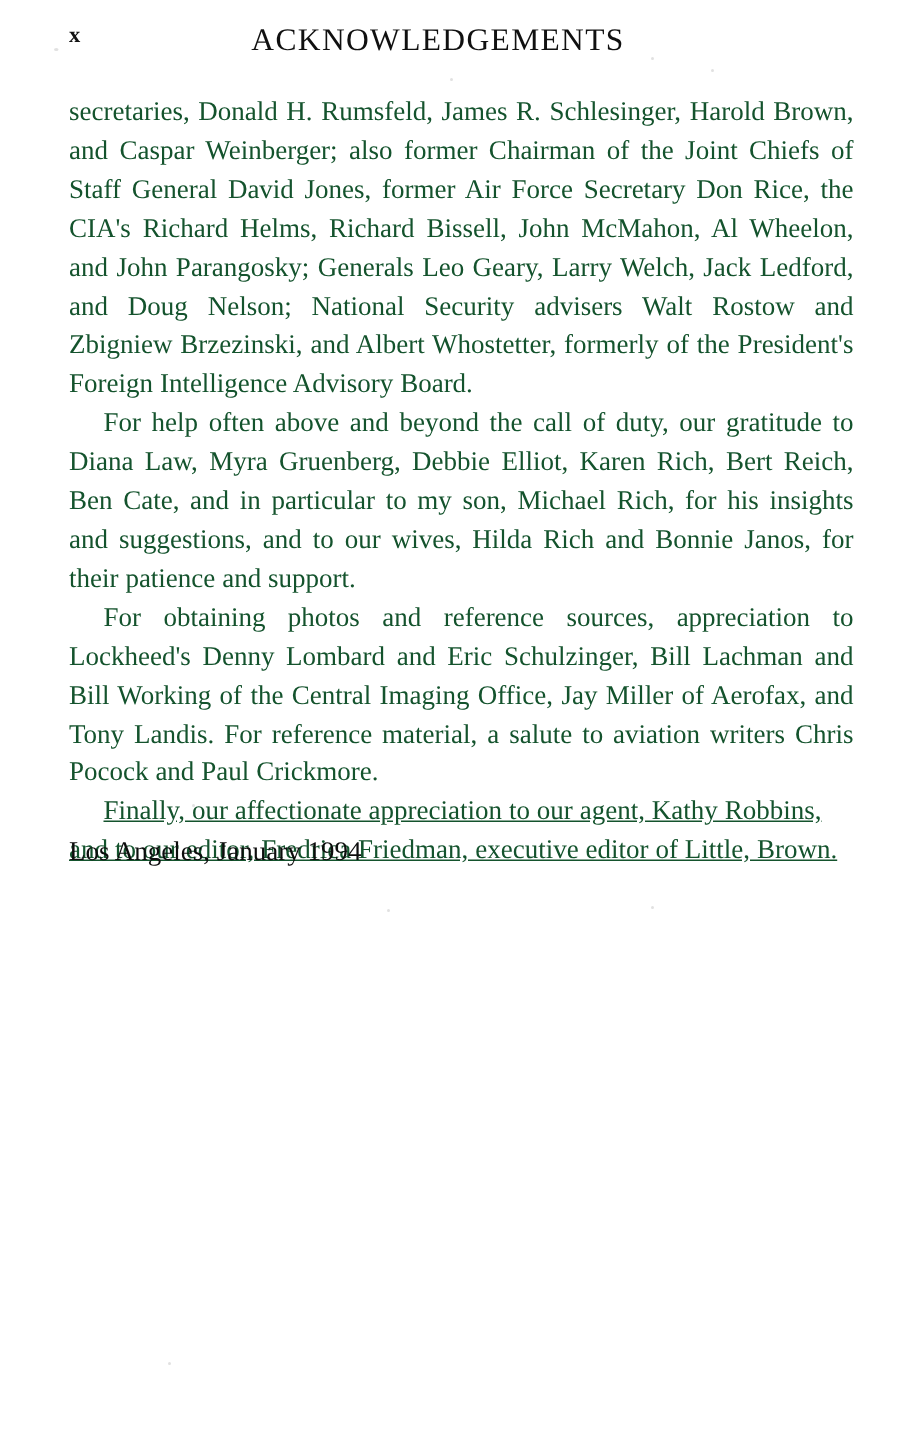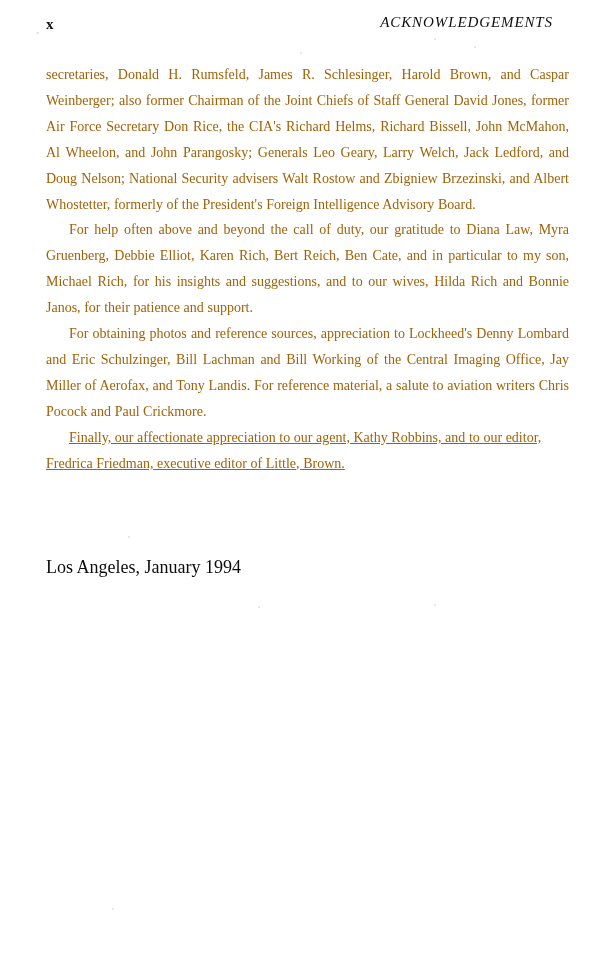--- a/index.html
+++ b/index.html
@@ -40,43 +40,42 @@
     font-size: 15px;
     font-weight: bold;
     letter-spacing: 0.2px;
     color: #121212;
   }
   .head-title {
     position: absolute;
     left: 0;
     top: 0;
     width: 522px;
-    text-align: right;
-    font-size: 15px;
+    text-align: center;
+    font-size: 21px;
     letter-spacing: 0.9px;
     color: #101010;
     transform: translateX(-15px);
-    font-style: italic;
   }
 
   
   .textblock {
     position: absolute;
     left: 46px;
     top: 62px;
     width: 523px;
   }
   .para {
     margin: 0;
-    font-size: 14px;
+    font-size: 18px;
     line-height: 25.9px;
     text-align: justify;
     text-justify: inter-word;
     text-indent: 23px;
-    color: #a16207;
+    color: #14532d;
     word-spacing: 0.1px;
   }
   .para.first {
     text-indent: 0;
   }
   .para:last-of-type {
     text-align: left;
     text-decoration: underline;
   }
   

